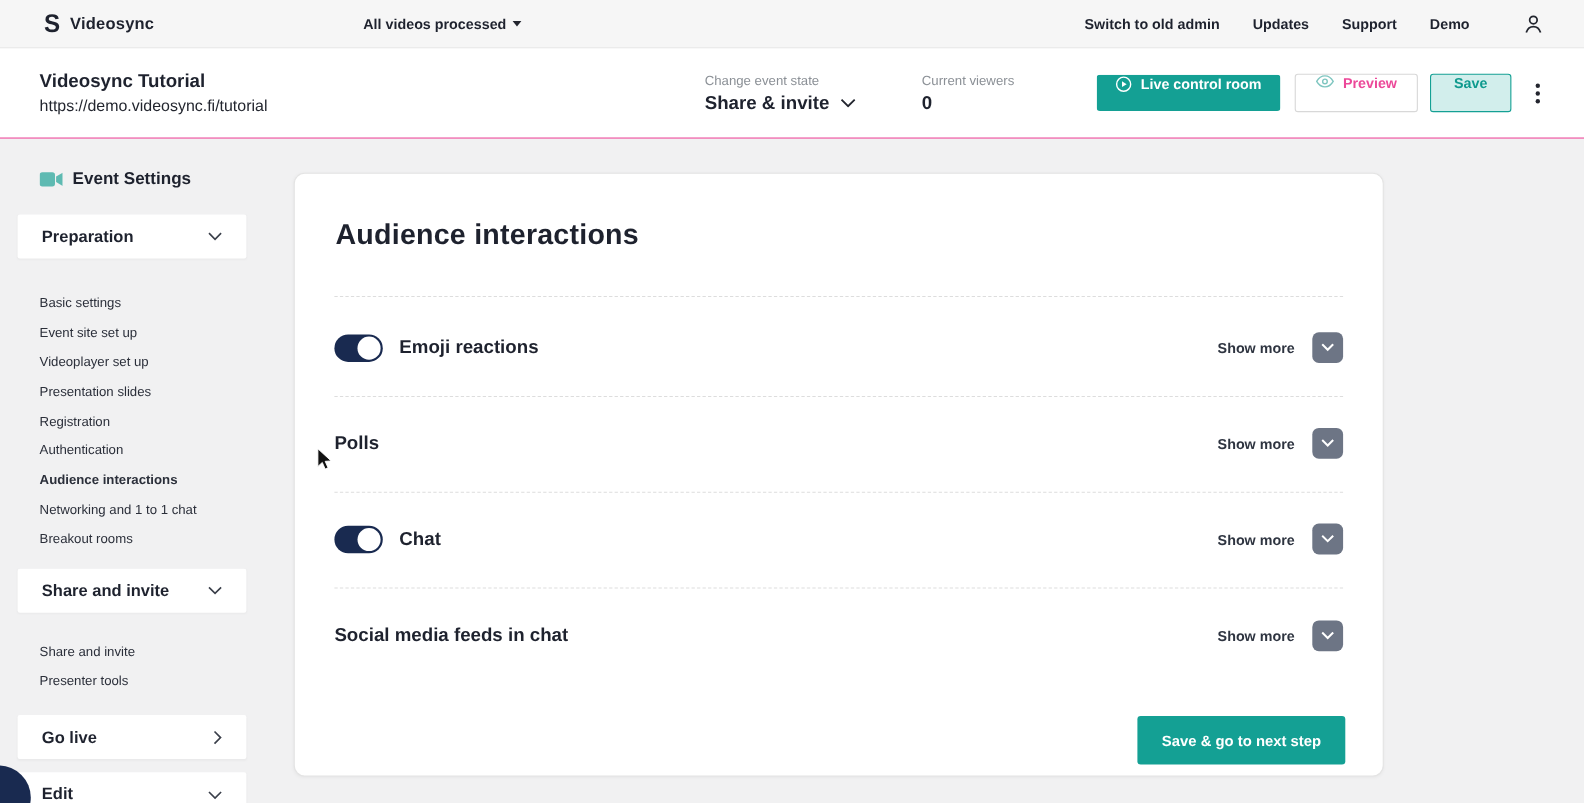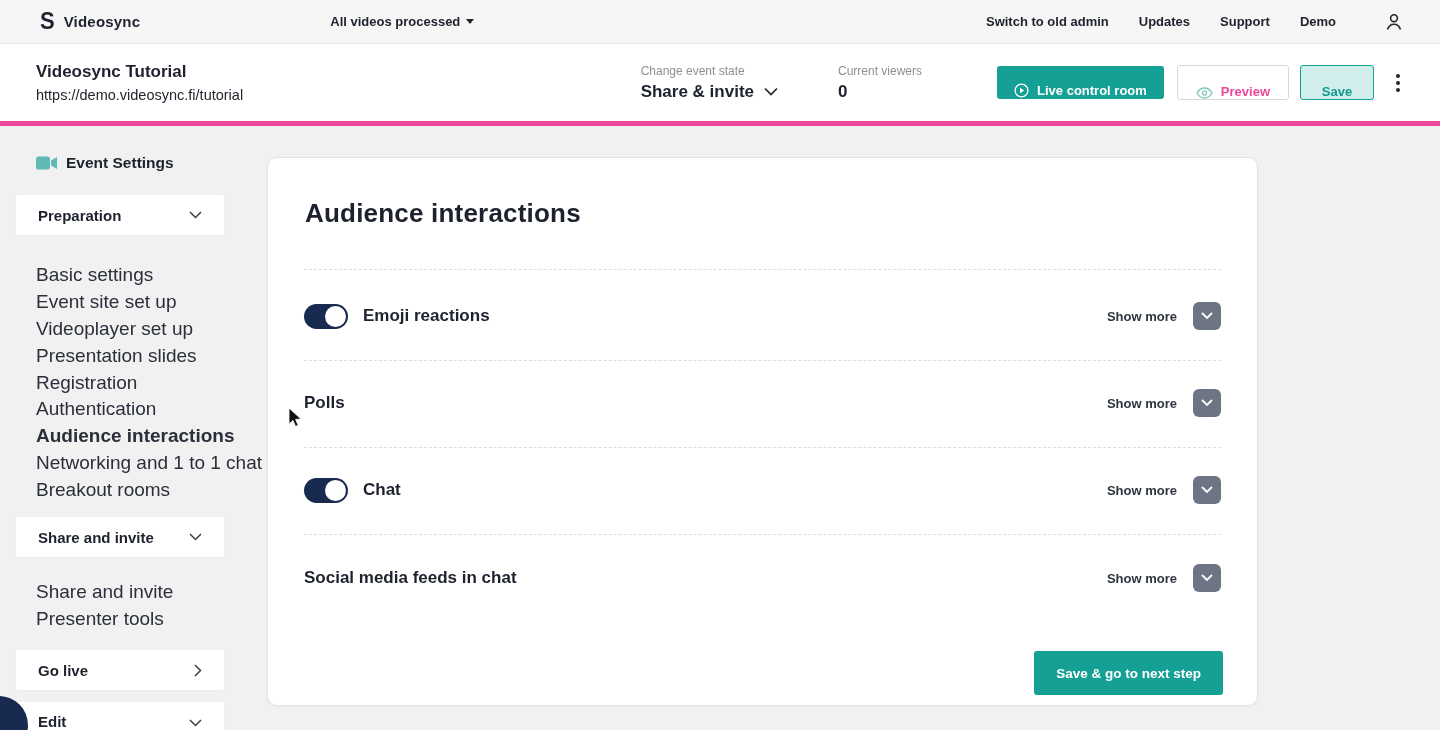--- a/index.html
+++ b/index.html
@@ -11,51 +11,51 @@
   .brand { display:flex; align-items:center; gap:9px; }
   .brand-s { font-size:22px; font-weight:700; line-height:1; transform:scaleY(1.05); }
   .brand-name { font-size:15px; font-weight:700; letter-spacing:.2px; }
   .videos-dd { margin-left:190px; font-size:13px; font-weight:600; display:flex; align-items:center; gap:6px; cursor:pointer; }
   .caret-down { width:0; height:0; border-left:4px solid transparent; border-right:4px solid transparent; border-top:5px solid #23262f; }
   .topbar-right { margin-left:auto; display:flex; align-items:center; gap:30px; }
   .toplink { font-size:13px; font-weight:600; cursor:pointer; }
   .user-icon { margin-left:18px; cursor:pointer; display:flex; }
 
   
-  .header { height:82px; background:#ffffff; border-bottom:5px solid #ec4899; display:flex; align-items:center; padding:0 34px 0 36px; }
+  .header { height:82px; background:#ffffff; border-bottom:1px solid #ec4899; display:flex; align-items:center; padding:0 34px 0 36px; }
   .title-block .title { font-size:17px; font-weight:700; margin-bottom:5px; }
   .title-block .url { font-size:14.5px; color:#23262f; }
   .header-right { margin-left:auto; display:flex; align-items:center; }
   .state-block { margin-right:60px; }
   .mini-label { font-size:12px; color:#8b9096; margin-bottom:4px; }
   .state-value { font-size:17px; font-weight:700; display:flex; align-items:center; gap:10px; cursor:pointer; }
   .viewers-block { margin-right:75px; }
   .viewers-count { font-size:17px; font-weight:700; }
-  .btn { border-radius:3px; font-size:13px; font-weight:600; display:inline-flex; align-items:flex-end; justify-content:center; gap:8px; cursor:pointer; border:1px solid transparent; font-family:"Liberation Sans", sans-serif; }
+  .btn { border-radius:3px; font-size:13px; font-weight:600; display:inline-flex; align-items:flex-start; justify-content:center; gap:8px; cursor:pointer; border:1px solid transparent; font-family:"Liberation Sans", sans-serif; }
   .btn-live { background:#14a094; color:#fff; height:33px; padding:0 16px; }
   .btn-preview { background:#fff; color:#ec4899; border-color:#d8d8d8; height:35px; padding:0 18px; margin-left:13px; }
   .btn-save { background:#d2eeec; color:#0f9a8e; border-color:#14a094; height:35px; width:74px; margin-left:11px; }
   .kebab { margin-left:16px; display:flex; flex-direction:column; gap:3px; padding:6px; cursor:pointer; }
   .kebab i { width:4px; height:4px; border-radius:50%; background:#23262f; }
 
   
   .content { position:relative; width:1440px; height:604px;padding-left:28px; }
 
   
   .sb-heading { position:absolute; left:36px; top:28px; display:flex; align-items:center; gap:9px; }
   .sb-heading span { font-size:15.5px; font-weight:700; }
   .sb-card { position:absolute; left:16px; width:208px; height:40px; background:#fff; border-radius:2px; display:flex; align-items:center; justify-content:space-between; padding:0 22px; font-size:15px; font-weight:600; cursor:pointer; box-shadow:0 1px 2px rgba(0,0,0,.03); }
   .sb-card.prep { top:69px; }
   .sb-card.share { top:391px; }
   .sb-card.golive { top:524px; }
   .sb-card.edit { top:576px; height:48px; }
   .sb-list { position:absolute; left:36px; list-style:none; }
   .sb-list.prep-list { top:136px; }
   .sb-list.share-list { top:453px; }
-  .sb-list li { height:26.8px; display:flex; align-items:center; font-size:19px; color:#2b2f3a; cursor:pointer; }
+  .sb-list li { height:26.8px; display:flex; align-items:center; font-size:12px; color:#2b2f3a; cursor:pointer; }
   .sb-list li.active { font-weight:700; }
 
   
   .card { position:absolute; left:267px; top:31px; width:991px; height:549px; background:#fff; border:1px solid #e4e4e4; border-radius:10px; box-shadow:0 1px 3px rgba(0,0,0,.04); }
   .card h1 { position:absolute; left:37px; top:40px; font-size:26px; font-weight:700; letter-spacing:.2px; }
   .divider { position:absolute; left:36px; right:36px; border-top:1px dashed #ddd; height:0; }
   .d1{top:111px} .d2{top:202px} .d3{top:289px} .d4{top:376px}
   .feat-row { position:absolute; left:36px; right:36px; height:60px; display:flex; align-items:center; }
   .r1{top:128px} .r2{top:215px} .r3{top:302px} .r4{top:390px}
   .toggle { width:44px; height:25px; background:#192a50; border-radius:13px; position:relative; margin-right:15px; cursor:pointer; flex:0 0 auto; }

